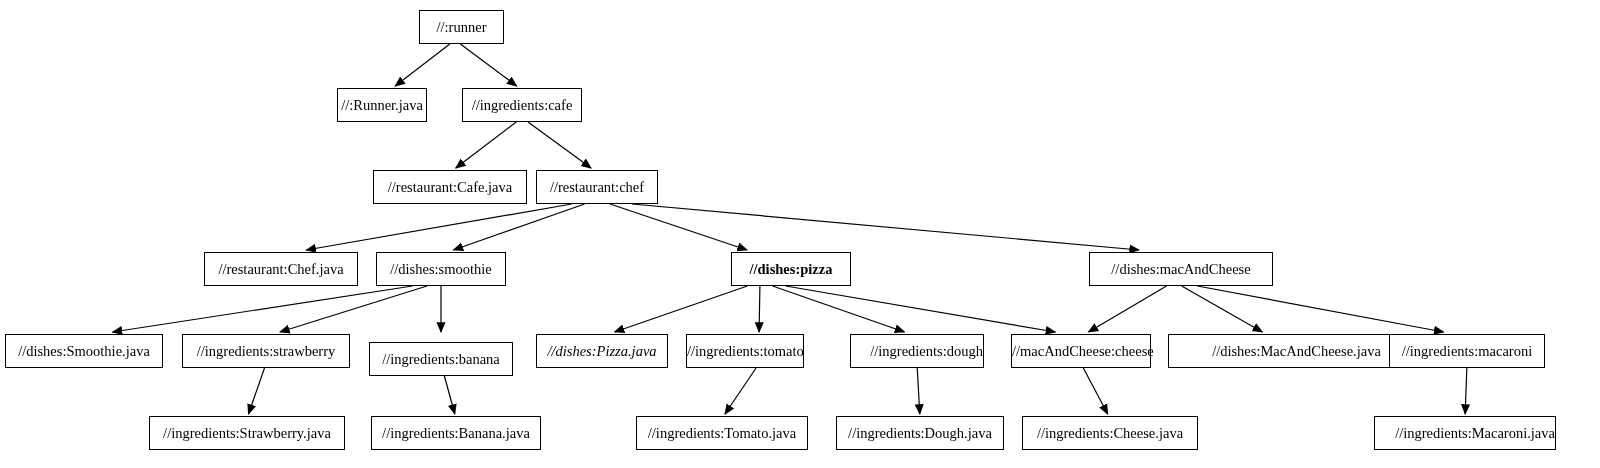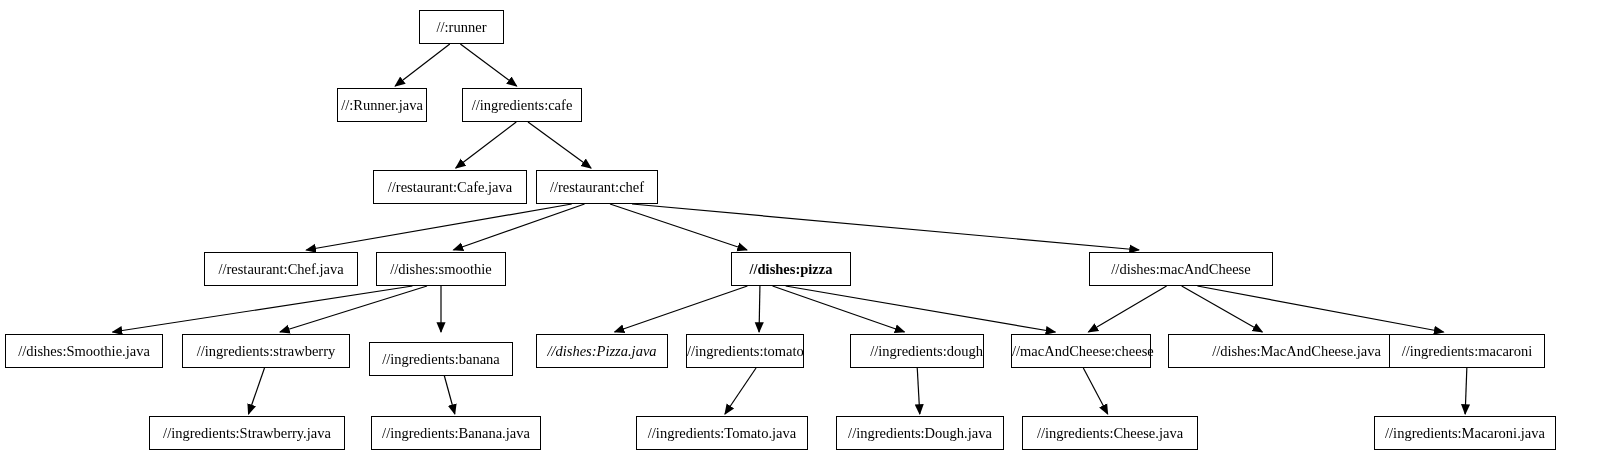--- a/index.html
+++ b/index.html
@@ -89,15 +89,15 @@
       <div class="node" style="left: 686px; top: 334px; width: 118px;">//ingredients:tomato</div>
       <div class="node" style="left: 850px; top: 334px; width: 134px; text-align: right;">//ingredients:dough</div>
       <div class="node" style="left: 1011px; top: 334px; width: 140px;">//macAndCheese:cheese</div>
       <div class="node" style="left: 1168px; top: 334px; width: 238px; padding-left: 19px;">//dishes:MacAndCheese.java</div>
       <div class="node" style="left: 1389px; top: 334px; width: 156px;">//ingredients:macaroni</div>
       <div class="node" style="left: 149px; top: 416px; width: 196px;">//ingredients:Strawberry.java</div>
       <div class="node" style="left: 371px; top: 416px; width: 170px;">//ingredients:Banana.java</div>
       <div class="node" style="left: 636px; top: 416px; width: 172px;">//ingredients:Tomato.java</div>
       <div class="node" style="left: 836px; top: 416px; width: 168px;">//ingredients:Dough.java</div>
       <div class="node" style="left: 1022px; top: 416px; width: 176px;">//ingredients:Cheese.java</div>
-      <div class="node" style="left: 1374px; top: 416px; width: 182px;">//ingredients:Macaroni.java</div>
+      <div class="node" style="left: 1374px; top: 416px; width: 182px; text-align: right;">//ingredients:Macaroni.java</div>
     </div>
 </div>
 
 </body></html>

